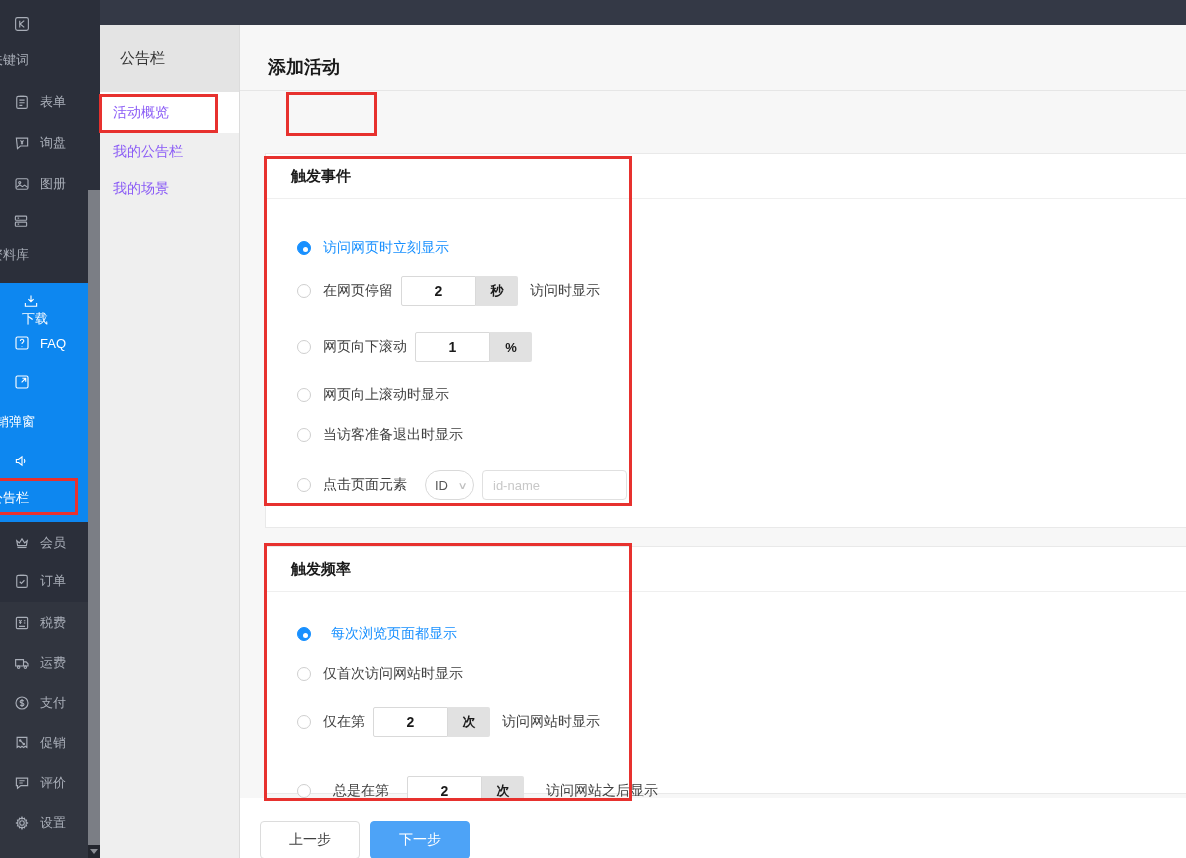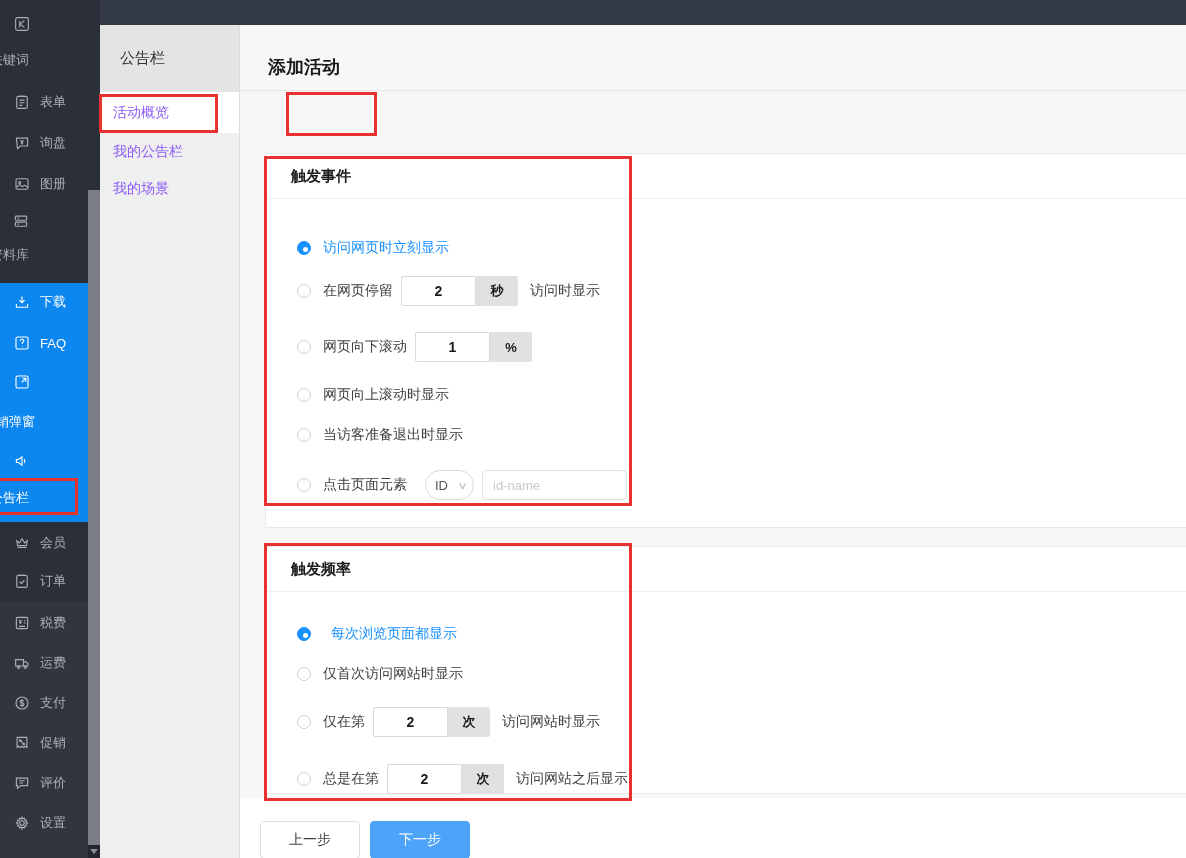--- a/index.html
+++ b/index.html
@@ -115,21 +115,21 @@
       <svg width="18" height="18" viewBox="0 0 24 24" fill="none" stroke="#a9aeb8" stroke-width="1.5">
           <rect x="4.5" y="5.5" width="15" height="5.5" rx="1"></rect>
           <rect x="4.5" y="13.5" width="15" height="5.5" rx="1"></rect>
           <path d="M7.5 8.2h2M7.5 16.2h2"></path>
         </svg>
     </div>
     <div class="s-head" style="left:-10px; top:245px;">
         <span>资料库</span>
       </div>
 
-    <div class="s-item blue-txt" style="left:13px; top:292px;">
+    <div class="s-item blue-txt" style="left:13px; top:292px;flex-direction:column;">
       <svg width="18" height="18" viewBox="0 0 24 24" fill="none" stroke="#ffffff" stroke-width="1.5">
           <path d="M12 4.5v8M8.5 9.5l3.5 3.5 3.5-3.5M4.5 14.5v4.5h15v-4.5"></path>
         </svg>
       <span class="lbl">下载</span>
     </div>
     <div class="s-item blue-txt" style="left:13px; top:333px;">
       <svg width="18" height="18" viewBox="0 0 24 24" fill="none" stroke="#ffffff" stroke-width="1.5">
           <rect x="4" y="4" width="16" height="16" rx="2"></rect>
           <path d="M9.8 9.3a2.3 2.3 0 1 1 3.3 2.1c-.8.4-1.1.9-1.1 1.8M12 16v.5"></path>
         </svg>
@@ -308,21 +308,21 @@
         <div class="opt" style="top:160px;">
           <div class="radio"></div>
           <span class="txt">仅在第</span>
           <div class="igroup">
             <input value="2" style="">
             <div class="iaddon">次</div>
           </div>
           <span class="suffix">访问网站时显示</span>
         </div>
 
-        <div class="opt" style="top:217px;">
+        <div class="opt" style="top:229px;gap:10px;">
           <div class="radio"></div>
           <span class="txt">总是在第</span>
           <div class="igroup">
             <input value="2" style="">
             <div class="iaddon">次</div>
           </div>
           <span class="suffix">访问网站之后显示</span>
         </div>
       </section>
 

